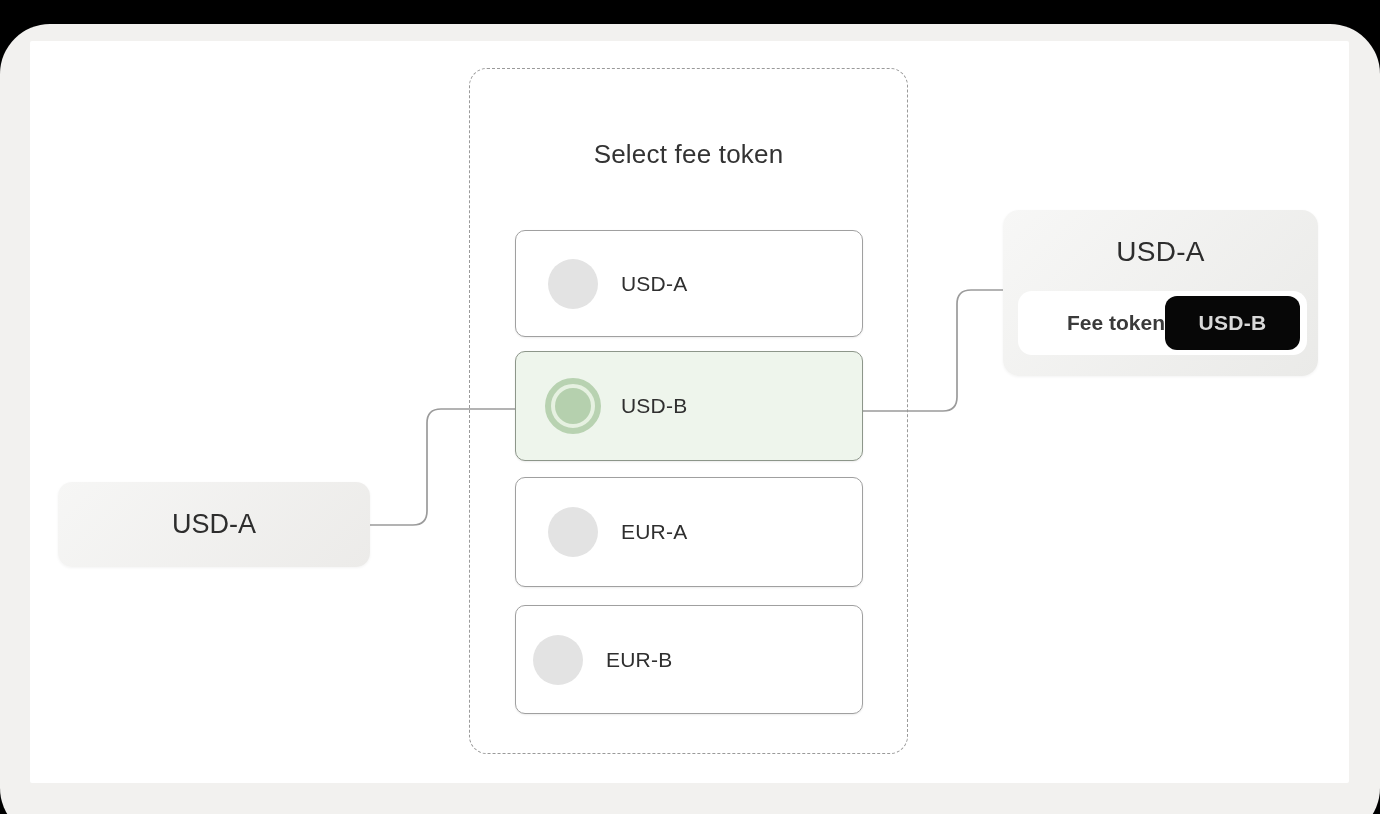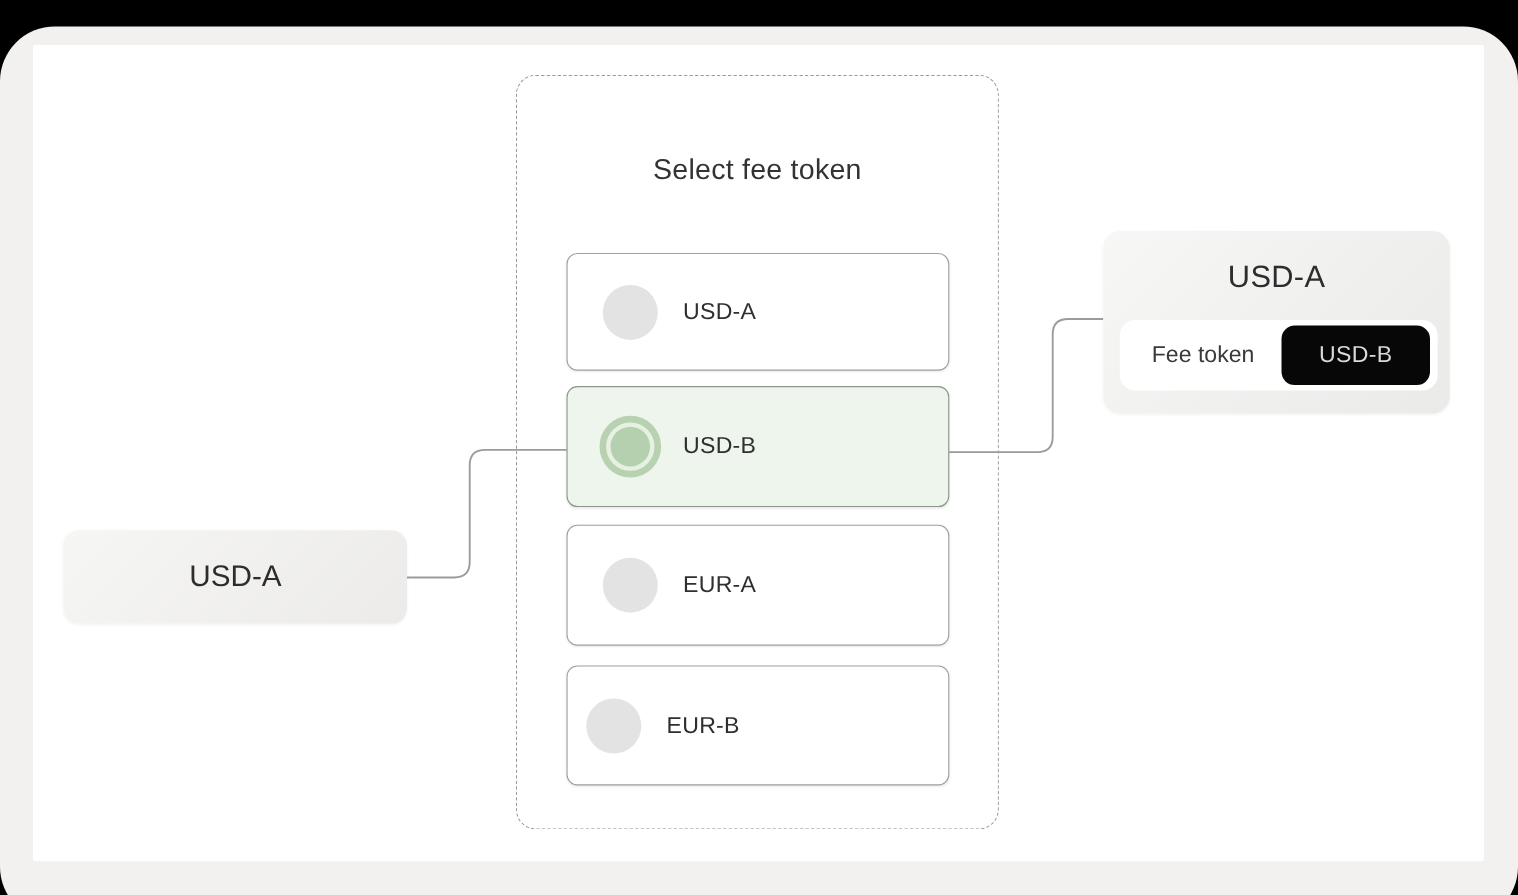--- a/index.html
+++ b/index.html
@@ -114,22 +114,23 @@
     letter-spacing: 0.3px;
   }
   .fee-row {
     position: absolute;
     left: 15px; top: 81px;
     width: 289px; height: 64px;
     background: #ffffff;
     border-radius: 14px;
     display: flex;
     align-items: center;
-    justify-content: space-between;
+    justify-content: flex-end;
     padding: 0 7px 0 29px;
+    font-weight: bold;
   }
   .fee-label { font-size: 21px; color: #3a3a3a; }
   .fee-badge {
     width: 135px; height: 54px;
     background: #070707;
     border-radius: 12px;
     display: flex; align-items: center; justify-content: center;
     font-size: 21px; color: #d9d9d9;
     letter-spacing: 0.3px;
   }

